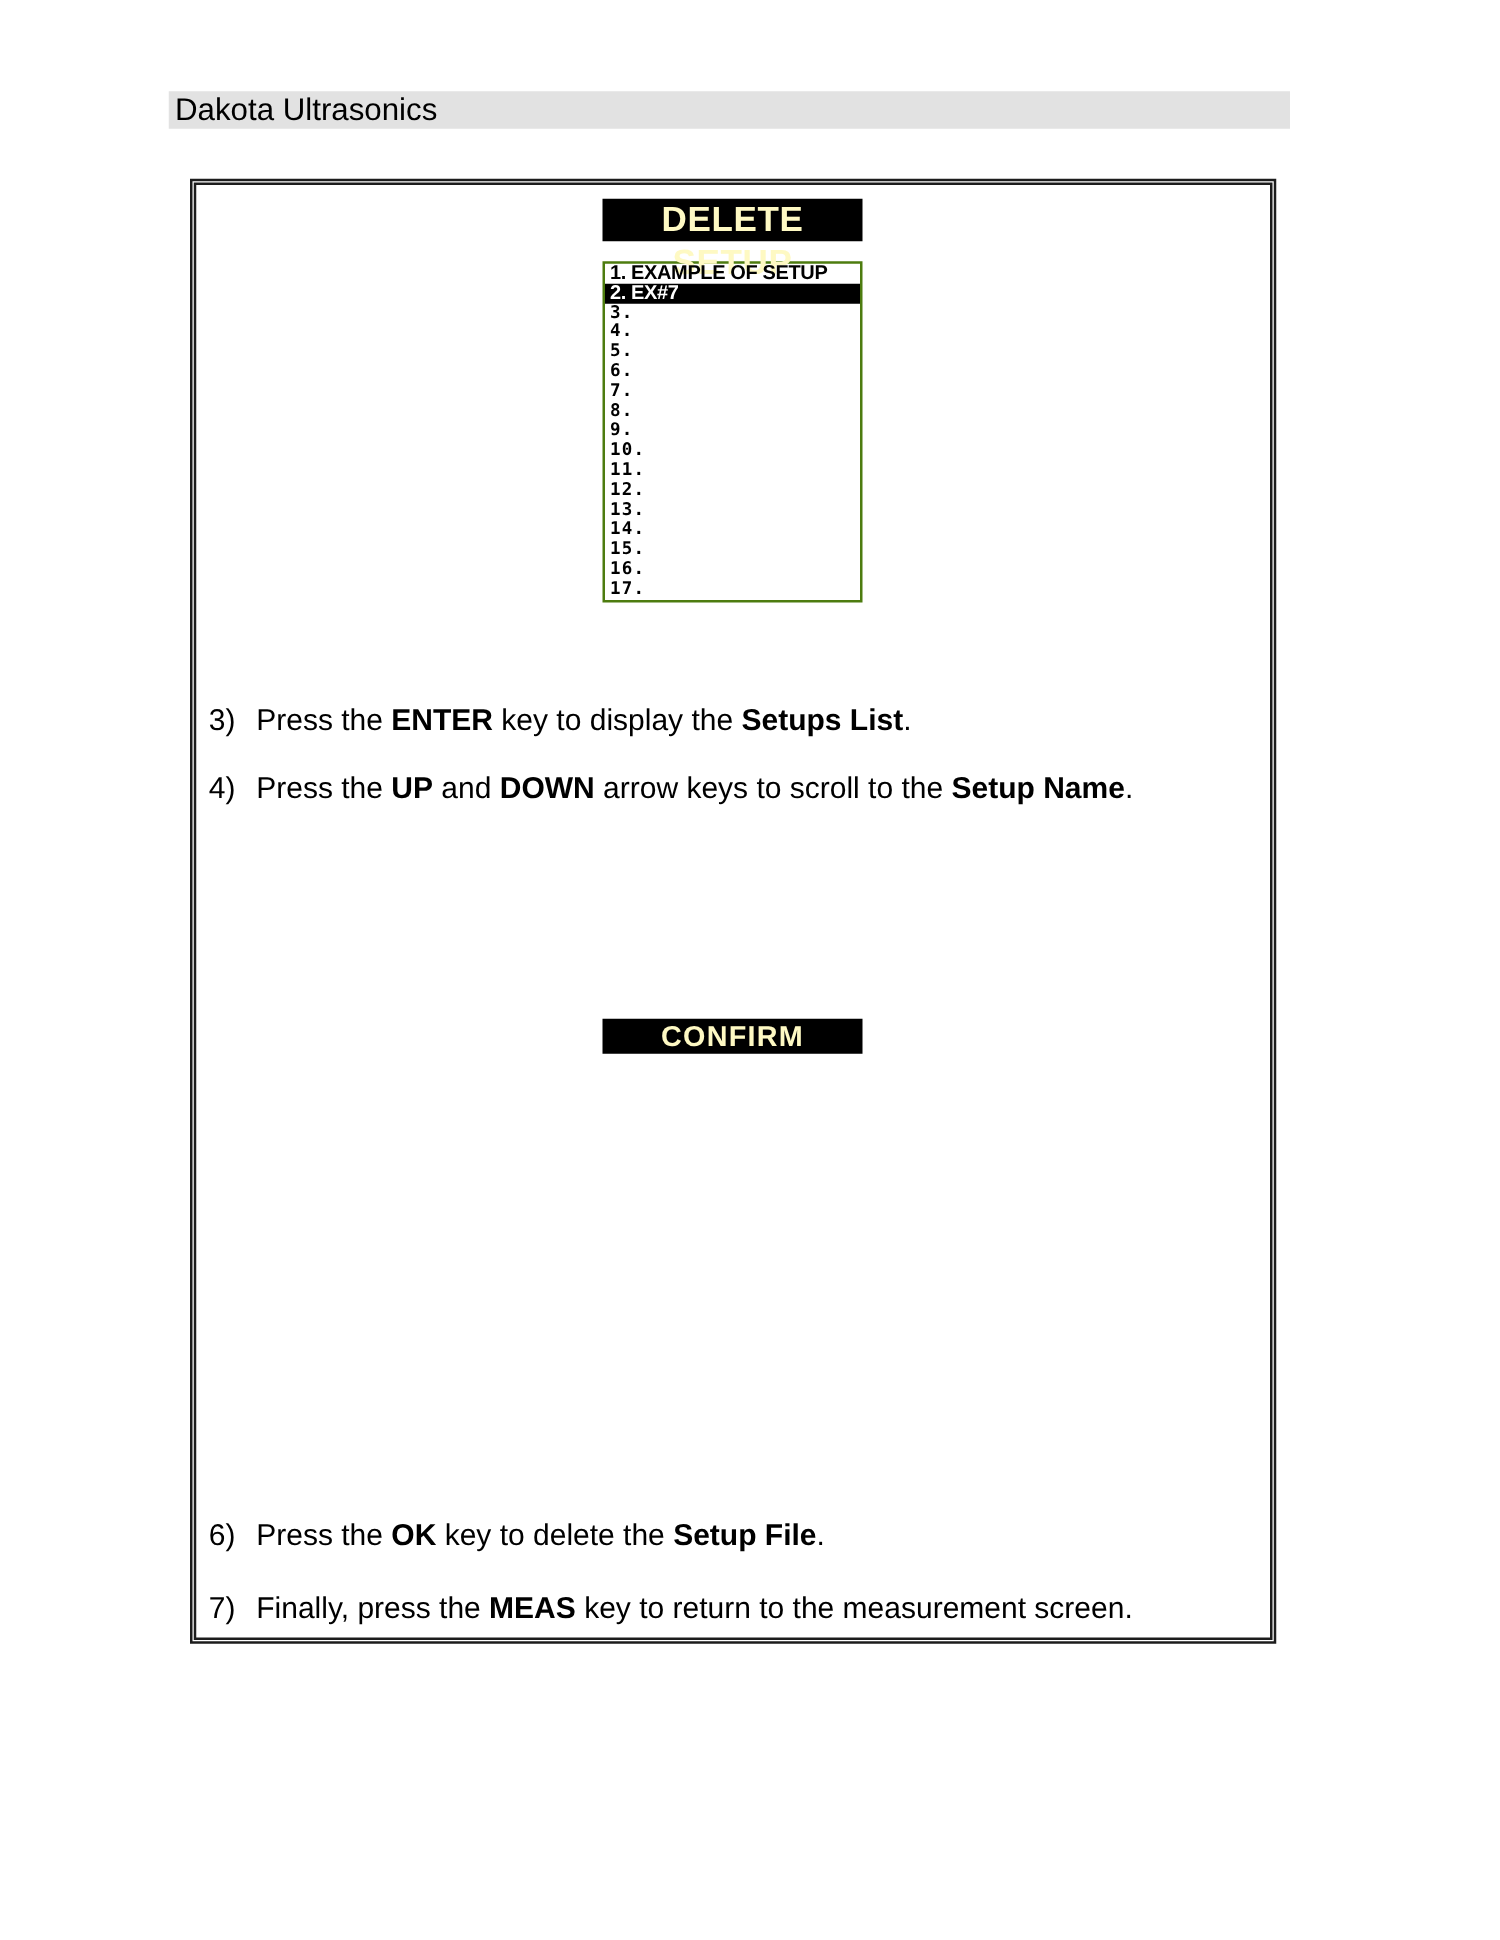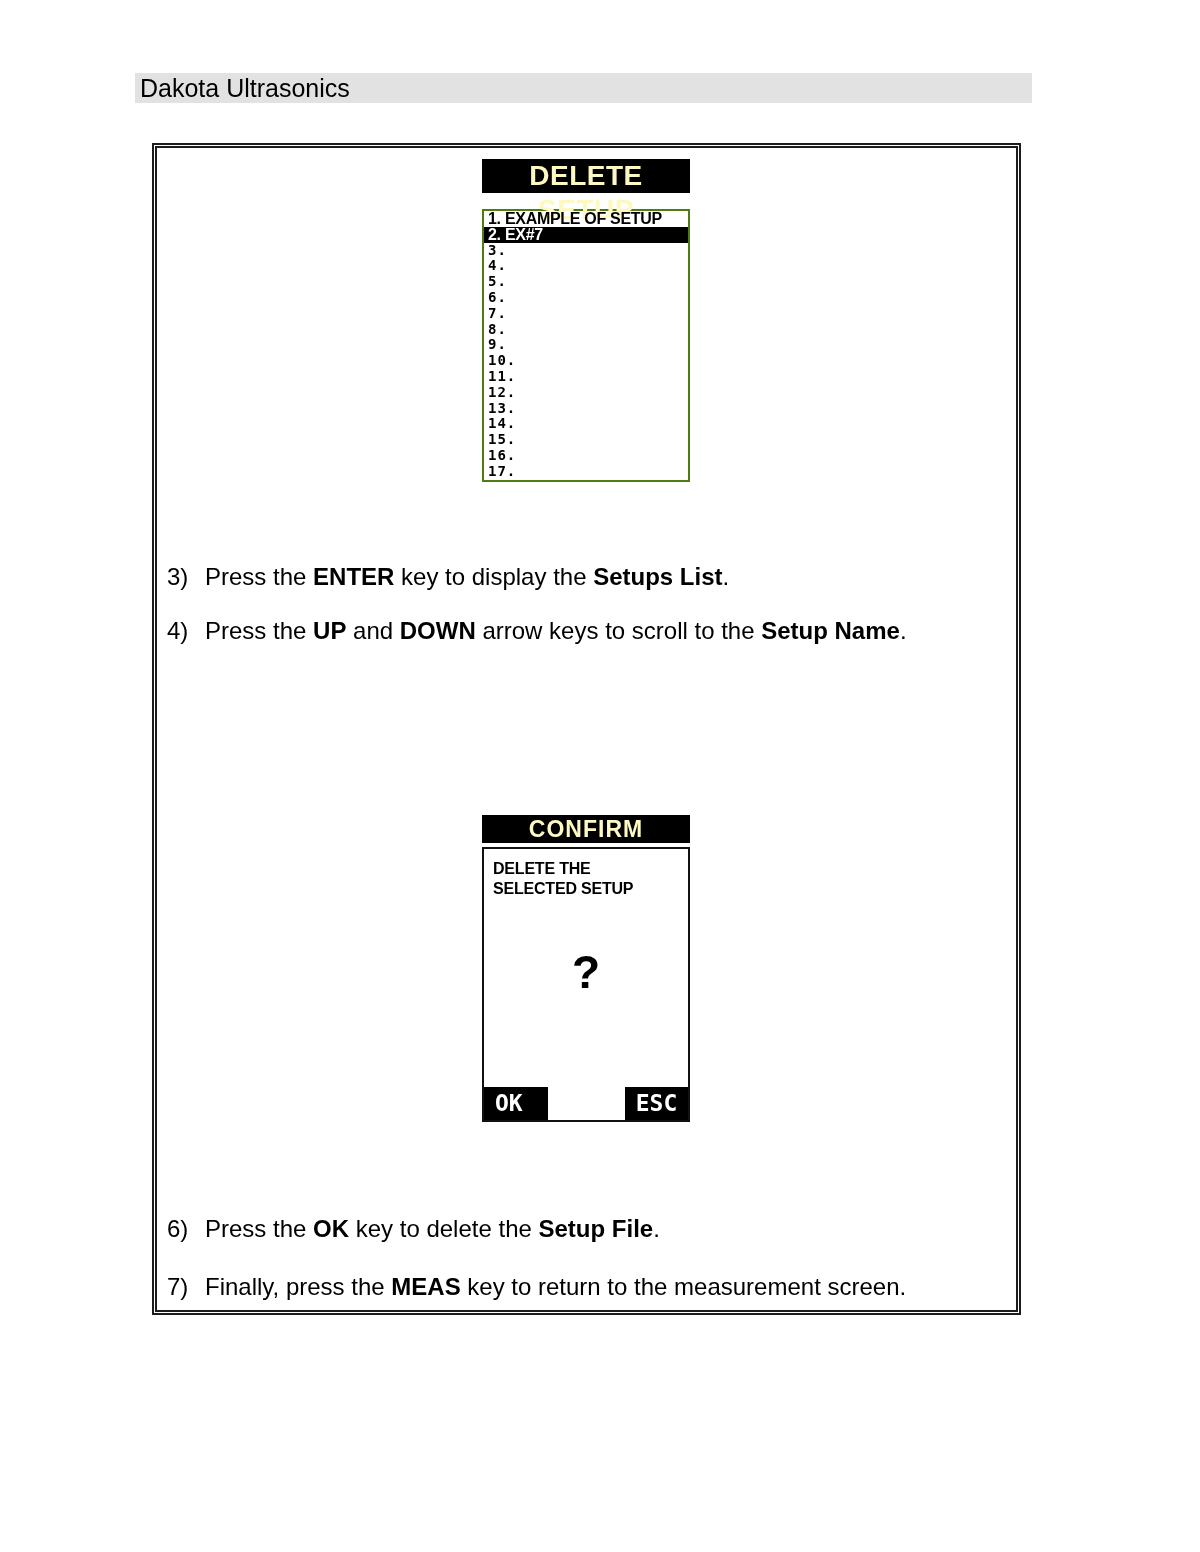--- a/index.html
+++ b/index.html
@@ -112,26 +112,20 @@
         <div class="ds-row slot">16.</div>
         <div class="ds-row slot">17.</div>
       </div>
   </div>
 
   <div class="inst" id="inst-0"><span class="num">3)</span>Press the <b>ENTER</b> key to display the <b>Setups List</b>.</div>
   <div class="inst" id="inst-1"><span class="num">4)</span>Press the <b>UP</b> and <b>DOWN</b> arrow keys to scroll to the <b>Setup Name</b>.</div>
 
   <div class="screen" id="screen-confirm">
     <div class="scr-title">CONFIRM</div>
-    <div class="cf-body">
-      <div class="cf-message">DELETE THE SELECTED SETUP</div>
-      <div class="cf-qmark">?</div>
-      <div class="cf-key cf-ok">OK</div>
-      <div class="cf-key cf-esc">ESC</div>
-    </div>
   </div>
 
   <div class="inst" id="inst-3"><span class="num">6)</span>Press the <b>OK</b> key to delete the <b>Setup File</b>.</div>
   <div class="inst" id="inst-4"><span class="num">7)</span>Finally, press the <b>MEAS</b> key to return to the measurement screen.</div>
 
   <div class="page-number">118</div>
 
 </div>
 
 </body></html>

